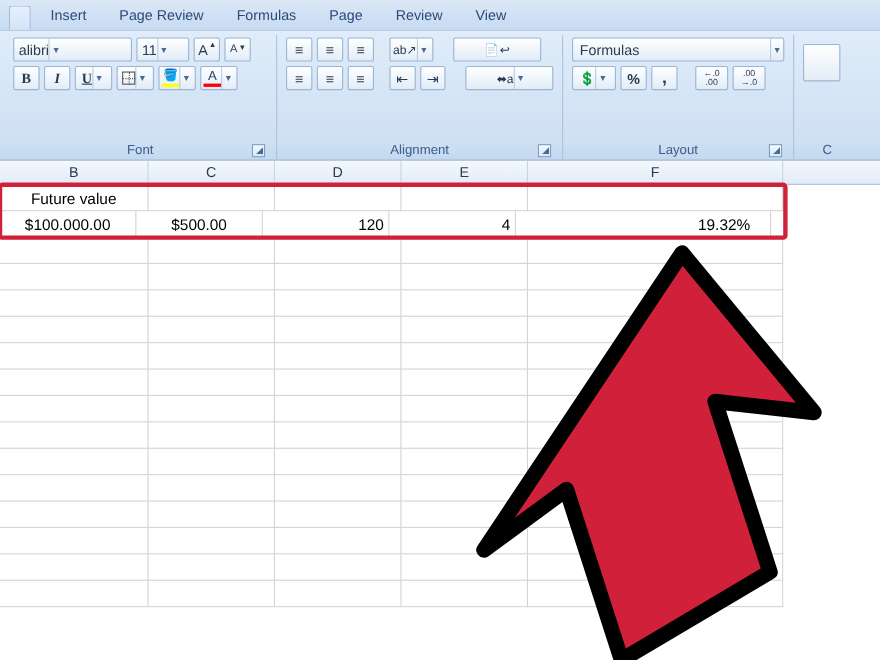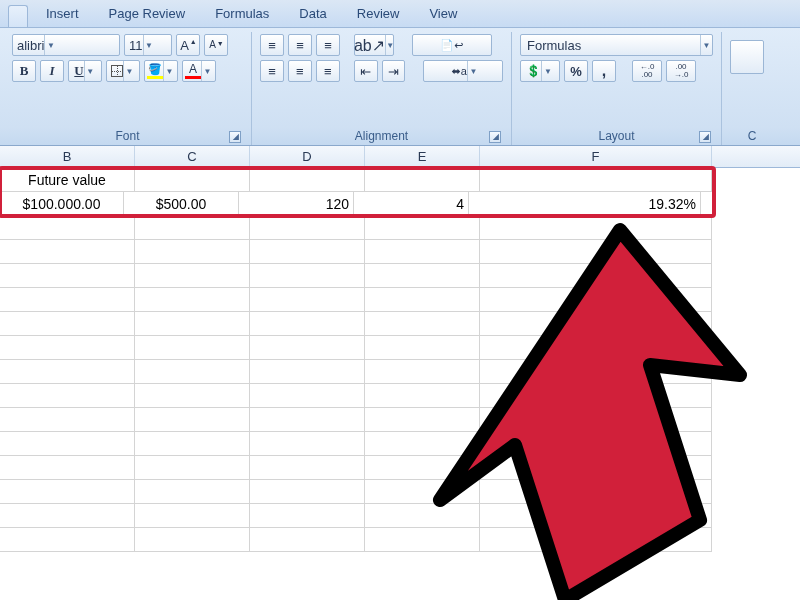--- a/index.html
+++ b/index.html
@@ -140,21 +140,21 @@
   }
 </style>
 </head>
 <body>
 
 <div class="tabstrip">
   <div class="first-blank"></div>
   <div class="tab">Insert</div>
   <div class="tab">Page Review</div>
   <div class="tab">Formulas</div>
-  <div class="tab">Data</div>
+  <div class="tab">Page</div>
   <div class="tab">Review</div>
   <div class="tab">View</div>
 </div>
 
 <div class="ribbon">
 
   <div class="group" style="width:248px">
     <div class="row">
       <div class="ctrl hasdrop" style="width:108px; justify-content:flex-start; padding-left:4px;">
         <span>alibri</span>
@@ -222,21 +222,21 @@
           <span>≡</span>
         </div>
       <div class="ctrl small">
           <span>≡</span>
         </div>
       <div class="ctrl small">
           <span>≡</span>
         </div>
       <div style="width:6px"></div>
       <div class="ctrl small hasdrop" style="width:40px">
-        <span style="font-size:16px;">ab↗</span>
+        <span style="font-size:11px;">ab↗</span>
         <span class="drop">▼</span>
       </div>
       <div style="width:10px"></div>
       <div class="ctrl" style="width:80px">
         <span style="font-size:11px;">📄↩</span>
       </div>
     </div>
     <div class="row">
       <div class="ctrl small">
           <span>≡</span>
@@ -330,21 +330,21 @@
     <div class="cell" style="width:115px"></div>
     <div class="cell" style="width:115px"></div>
     <div class="cell" style="width:232px"></div>
   </div>
 
   <div class="gridrow">
     <div class="cell l" style="width:124px">$100.000.00</div>
     <div class="cell l" style="width:115px">$500.00</div>
     <div class="cell r" style="width:115px">120</div>
     <div class="cell r" style="width:115px">4</div>
-    <div class="cell r" style="width:232px;padding-right:4px">19.32%</div>
+    <div class="cell r" style="width:232px;padding-right:18px">19.32%</div>
   </div>
 
   <div class="gridrow">
     <div class="cell" style="width:135px"></div>
     <div class="cell" style="width:115px"></div>
     <div class="cell" style="width:115px"></div>
     <div class="cell" style="width:115px"></div>
     <div class="cell" style="width:232px"></div>
   </div>
   <div class="gridrow">

